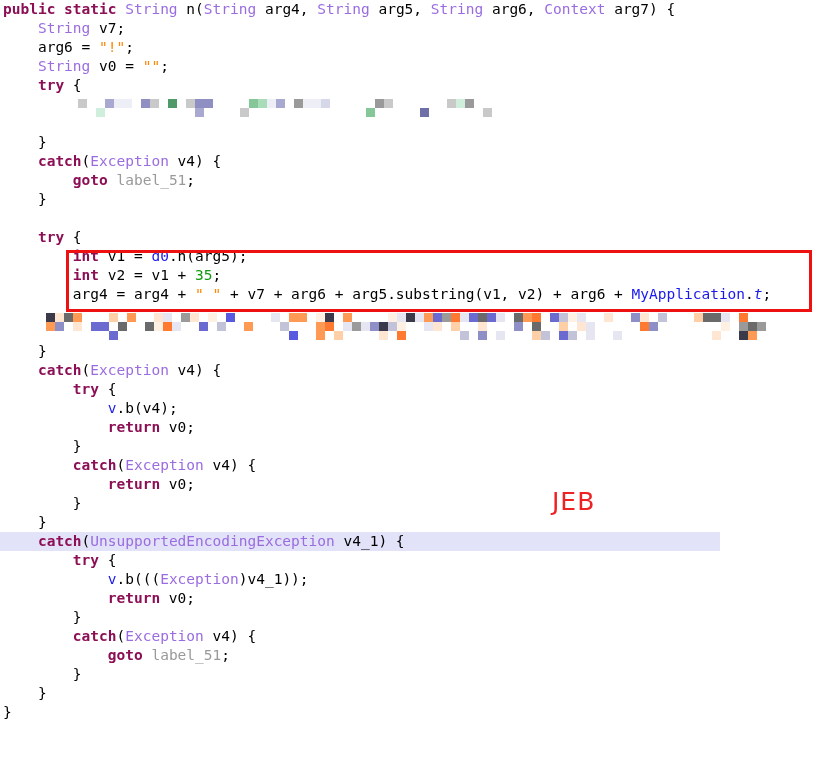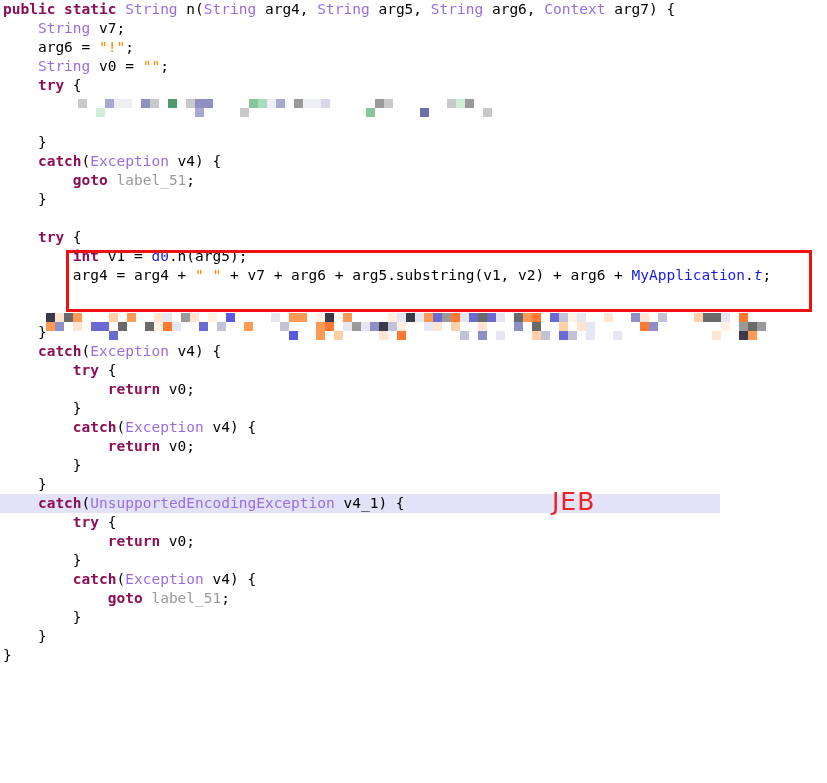--- a/index.html
+++ b/index.html
@@ -92,34 +92,37 @@
       <div class="line"><span class="kw">    try</span><span class="pln"> {</span></div>
       <div class="line">&nbsp;</div>
       <div class="line">&nbsp;</div>
       <div class="line"><span class="pln">    }</span></div>
       <div class="line"><span class="kw">    catch</span><span class="pln">(</span><span class="typ">Exception</span><span class="pln"> v4) {</span></div>
       <div class="line"><span class="kw">        goto</span><span class="pln"> </span><span class="lbl">label_51</span><span class="pln">;</span></div>
       <div class="line"><span class="pln">    }</span></div>
       <div class="line">&nbsp;</div>
       <div class="line"><span class="kw">    try</span><span class="pln"> {</span></div>
       <div class="line"><span class="kw">        int</span><span class="pln"> v1 = </span><span class="cls">d0</span><span class="pln">.h(arg5);</span></div>
+      <div class="line"><span class="kw">        int</span><span class="pln"> v2 = v1 + </span><span class="num">35</span><span class="pln">;</span></div>
       <div class="line"><span class="pln">        arg4 = arg4 + </span><span class="str">" "</span><span class="pln"> + v7 + arg6 + arg5.substring(v1, v2) + arg6 + </span><span class="cls">MyApplication</span><span class="pln">.</span><span class="fld">t</span><span class="pln">;</span></div>
       <div class="line">&nbsp;</div>
       <div class="line">&nbsp;</div>
       <div class="line"><span class="pln">    }</span></div>
       <div class="line"><span class="kw">    catch</span><span class="pln">(</span><span class="typ">Exception</span><span class="pln"> v4) {</span></div>
       <div class="line"><span class="kw">        try</span><span class="pln"> {</span></div>
+      <div class="line"><span class="cls">            v</span><span class="pln">.b(v4);</span></div>
       <div class="line"><span class="kw">            return</span><span class="pln"> v0;</span></div>
       <div class="line"><span class="pln">        }</span></div>
       <div class="line"><span class="kw">        catch</span><span class="pln">(</span><span class="typ">Exception</span><span class="pln"> v4) {</span></div>
       <div class="line"><span class="kw">            return</span><span class="pln"> v0;</span></div>
       <div class="line"><span class="pln">        }</span></div>
       <div class="line"><span class="pln">    }</span></div>
       <div class="line hl"><span class="kw">    catch</span><span class="pln">(</span><span class="typ">UnsupportedEncodingException</span><span class="pln"> v4_1) {</span></div>
       <div class="line"><span class="kw">        try</span><span class="pln"> {</span></div>
+      <div class="line"><span class="cls">            v</span><span class="pln">.b(((</span><span class="typ">Exception</span><span class="pln">)v4_1));</span></div>
       <div class="line"><span class="kw">            return</span><span class="pln"> v0;</span></div>
       <div class="line"><span class="pln">        }</span></div>
       <div class="line"><span class="kw">        catch</span><span class="pln">(</span><span class="typ">Exception</span><span class="pln"> v4) {</span></div>
       <div class="line"><span class="kw">            goto</span><span class="pln"> </span><span class="lbl">label_51</span><span class="pln">;</span></div>
       <div class="line"><span class="pln">        }</span></div>
       <div class="line"><span class="pln">    }</span></div>
       <div class="line"><span class="pln">}</span></div>
     </div>
 
   <div id="redbox"></div>

